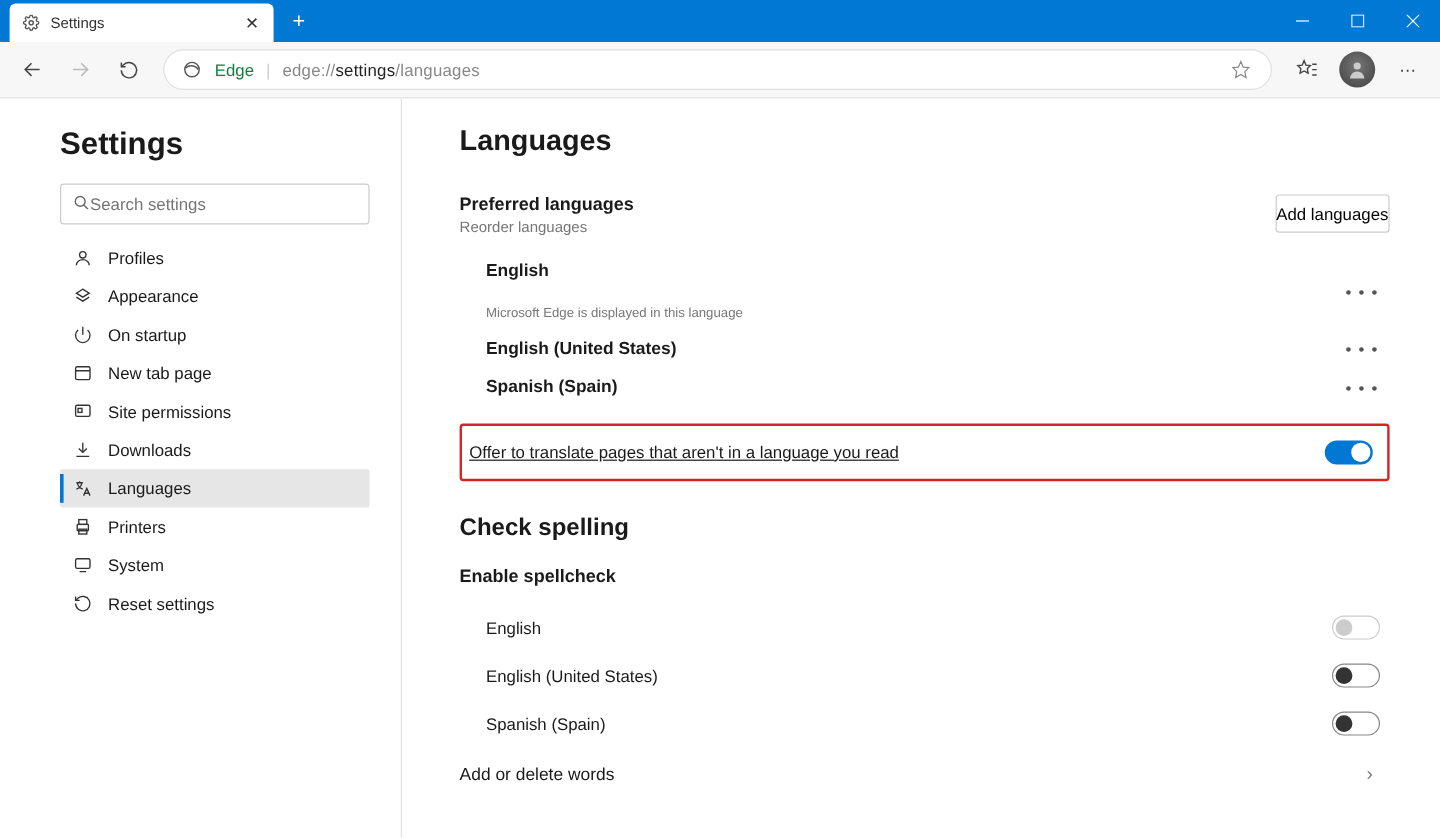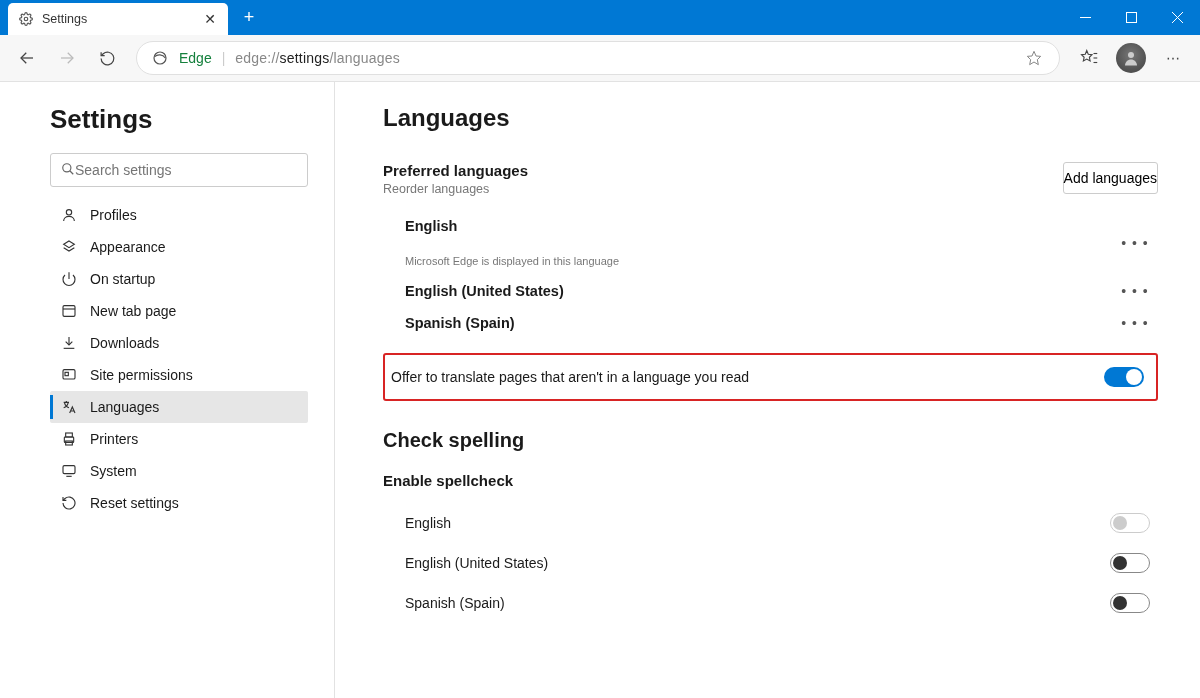--- a/index.html
+++ b/index.html
@@ -52,21 +52,21 @@
   .section-head { display: flex; align-items: flex-start; justify-content: space-between; margin-bottom: 4px; }
   .section-head .titles .h2 { font-size: 15px; font-weight: 600; }
   .section-head .titles .sub { font-size: 12.5px; color: #777; margin-top: 3px; }
   .add-btn { border: 1px solid #ccc; background: #fff; padding: 7px 0; font-size: 14px; border-radius: 3px; cursor: pointer; }
   .lang-list { margin-top: 14px; margin-bottom: 14px; }
   .lang-item { display: flex; align-items: center; justify-content: space-between; padding: 8px 8px 8px 22px; }
   .lang-item .info .name { font-size: 14.5px; font-weight: 600; }
   .lang-item .info .note { font-size: 11px; color: #777; margin-top: 21px; }
   .dots { width: 30px; text-align: center; color: #555; cursor: pointer; letter-spacing: 1px; font-size: 14px;}
   .highlight-row { border: 2.5px solid #d82424; border-radius: 3px; padding: 12px 12px 12px 6px; display: flex; align-items: center; justify-content: space-between; margin-top:4px;}
-  .highlight-row .label { font-size: 14px; padding-left: 0px;}
+  .highlight-row .label { font-size: 14px; padding-left: 0px; text-decoration: underline;}
   .toggle { width: 40px; height: 20px; border-radius: 10px; position: relative; cursor: pointer; }
   .toggle.on { background: #0078d4; }
   .toggle.on::after { content:""; position:absolute; right:2px; top:2px; width:16px; height:16px; border-radius:50%; background:#fff; }
   .toggle.off-left { background:#fff; border:1px solid #888; }
   .toggle.off-left::after { content:""; position:absolute; left:2px; top:2px; width:14px; height:14px; border-radius:50%; background:#333;}
   .toggle.disabled { background:#fff; border:1px solid #ccc;}
   .toggle.disabled::after{ content:""; position:absolute; left:2px; top:2px; width:14px;height:14px;border-radius:50%; background:#ccc;}
 
   .main h2.section-title { font-size: 20px; font-weight: 600; margin: 28px 0 20px 0;}
   .sub-head { font-size: 15px; font-weight: 600; margin-bottom: 14px;}
@@ -213,35 +213,35 @@
             <svg width="16" height="16" viewBox="0 0 24 24" fill="none" stroke="currentColor" stroke-width="1.7">
               <rect x="3" y="4" width="18" height="16" rx="2"></rect>
               <line x1="3" y1="9" x2="21" y2="9"></line>
             </svg>
           </span>
         <span class="label">New tab page</span>
       </li>
       <li>
         <span class="n-icon">
             <svg width="16" height="16" viewBox="0 0 24 24" fill="none" stroke="currentColor" stroke-width="1.7">
+              <rect x="3" y="4" width="18" height="14" rx="2"></rect>
+              <rect x="6" y="8" width="5" height="5"></rect>
+            </svg>
+          </span>
+        <span class="label">Site permissions</span>
+      </li>
+      <li>
+        <span class="n-icon">
+            <svg width="16" height="16" viewBox="0 0 24 24" fill="none" stroke="currentColor" stroke-width="1.7">
               <line x1="12" y1="3" x2="12" y2="15"></line>
               <polyline points="7 10 12 15 17 10"></polyline>
               <line x1="4" y1="20" x2="20" y2="20"></line>
             </svg>
           </span>
         <span class="label">Downloads</span>
-      </li>
-      <li>
-        <span class="n-icon">
-            <svg width="16" height="16" viewBox="0 0 24 24" fill="none" stroke="currentColor" stroke-width="1.7">
-              <rect x="3" y="4" width="18" height="14" rx="2"></rect>
-              <rect x="6" y="8" width="5" height="5"></rect>
-            </svg>
-          </span>
-        <span class="label">Site permissions</span>
       </li>
       <li class="active">
         <span class="n-icon">
             <svg width="16" height="16" viewBox="0 0 24 24" fill="none" stroke="currentColor" stroke-width="1.7">
               <path d="M4 5h8M8 3v2M5 5c1 4 4 7 7 8M11 5c-1 4-4 7-7 8"></path>
               <path d="M13 21l4-9 4 9M14.5 18h5"></path>
             </svg>
           </span>
         <span class="label">Languages</span>
       </li>
@@ -323,14 +323,18 @@
     </div>
     <div class="spell-item">
       <div class="name">English (United States)</div>
       <div class="toggle off-left"></div>
     </div>
     <div class="spell-item">
       <div class="name">Spanish (Spain)</div>
       <div class="toggle off-left"></div>
     </div>
 
+    <div class="row-link">
+      <div class="label">Add or delete words</div>
+      <div class="chev">›</div>
+    </div>
   </div>
 </div>
 
 </body></html>

